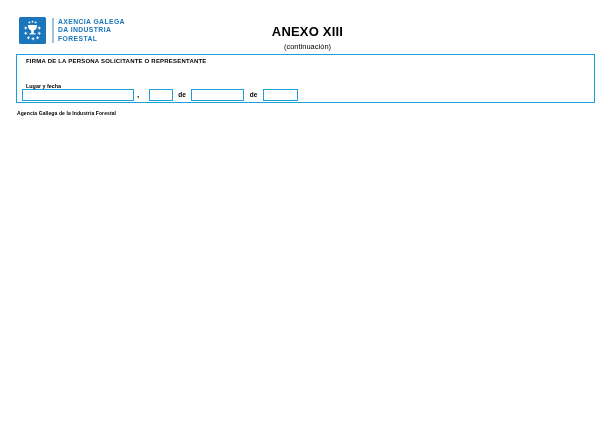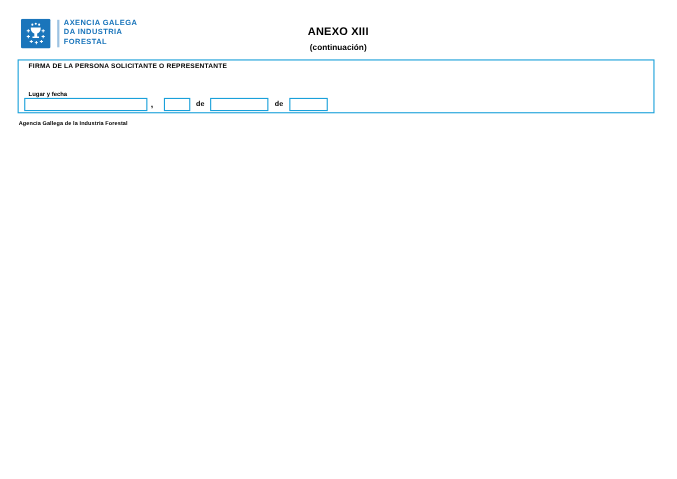--- a/index.html
+++ b/index.html
@@ -16,22 +16,22 @@
   .logo-text{
     position:absolute;left:58px;top:18px;
     color:#1a75bb;font-weight:bold;font-size:6.8px;line-height:8.4px;
     letter-spacing:0.4px;text-transform:uppercase;white-space:nowrap;
   }
   
   .annex{
     position:absolute;left:0;right:0;top:24px;
     text-align:center;color:#000;
   }
-  .annex .t1{font-weight:bold;font-size:10px;letter-spacing:0.2px;}
-  .annex .t2{font-weight:bold;font-size:7.5px;margin-top:3px;}
+  .annex .t1{font-weight:bold;font-size:13px;letter-spacing:0.2px;}
+  .annex .t2{font-weight:normal;font-size:7.5px;margin-top:3px;}
   
   .sig-box{
     position:absolute;left:16px;top:54px;width:579px;height:49px;
     border:1px solid #19a0da;background:#fff;box-sizing:border-box;
   }
   .sig-title{
     position:absolute;left:9px;top:3px;
     font-weight:bold;font-size:6px;letter-spacing:0.2px;color:#000;white-space:nowrap;
   }
   .place-date-label{

